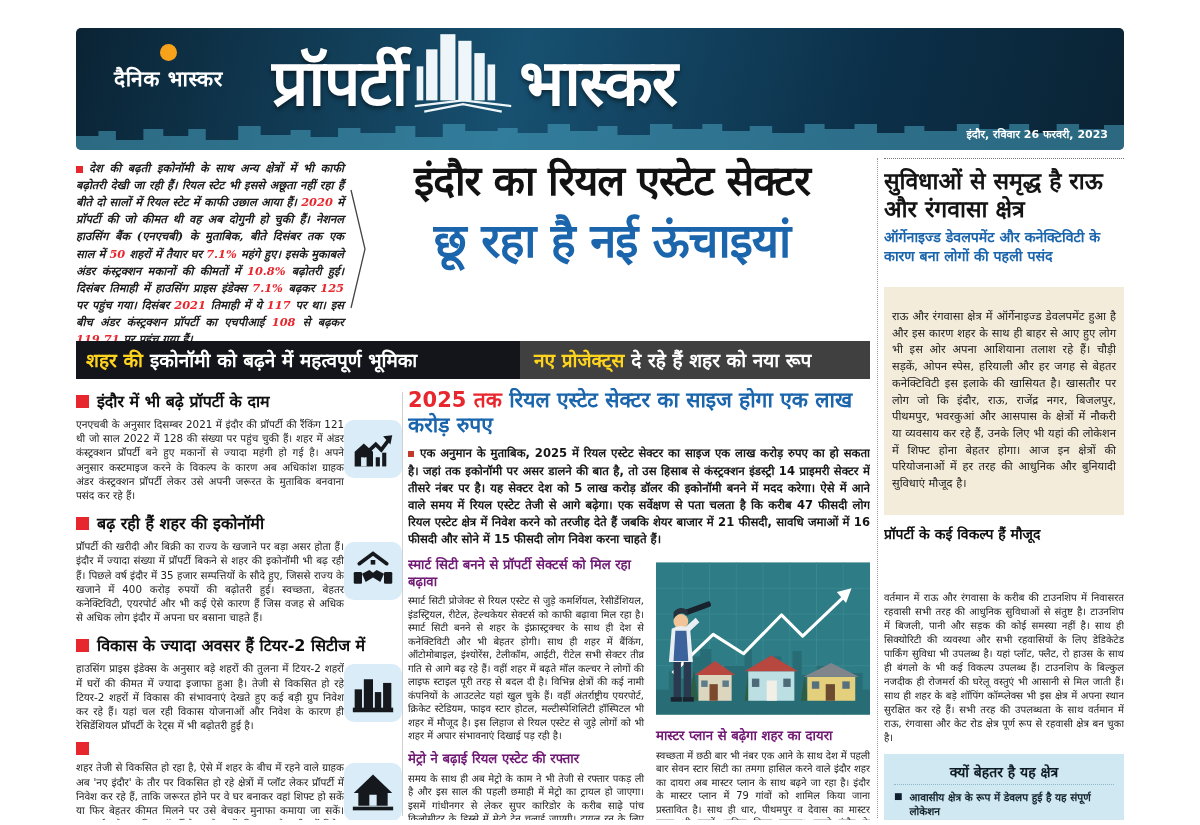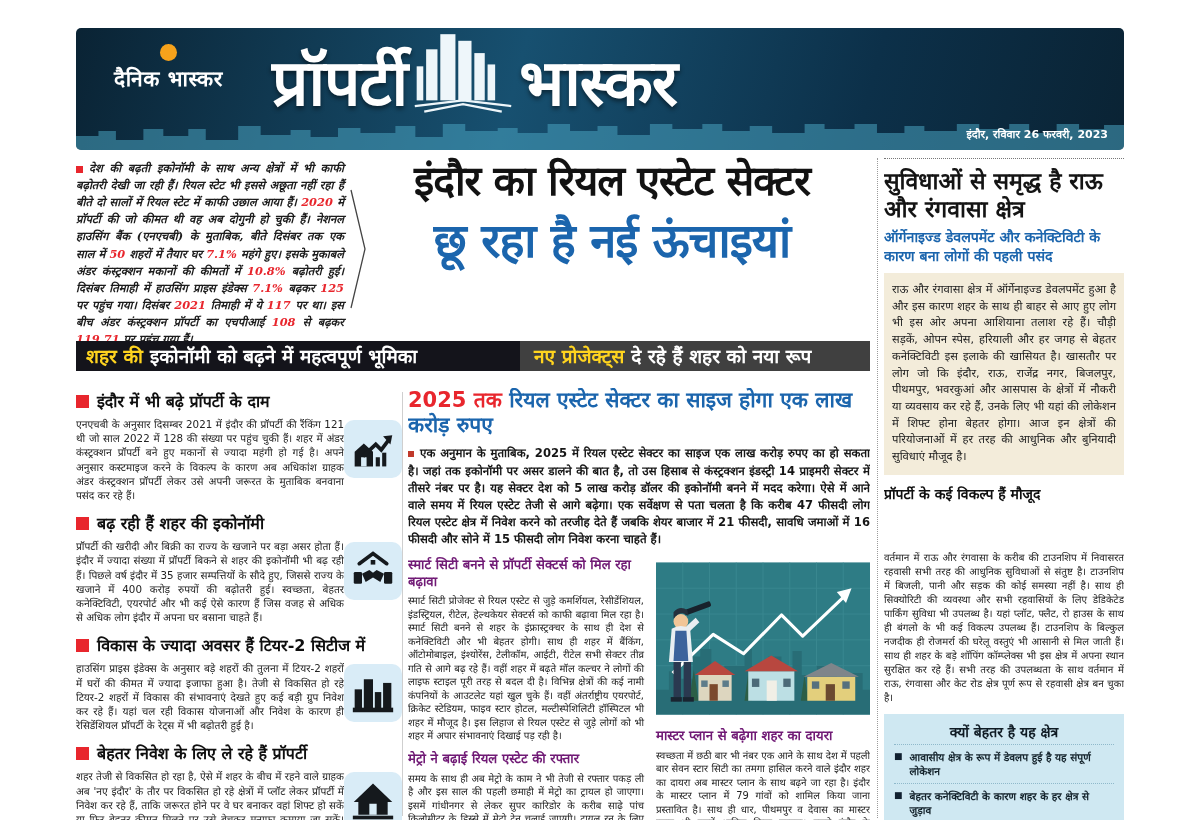--- a/index.html
+++ b/index.html
@@ -29,21 +29,21 @@
     font-size:11.4px; line-height:1.5; color:#1c1c1c; text-align:justify; padding-right:12px;
   }
   .lead-bullet { display:inline-block; width:7px; height:7px; background:#e8262d; margin-right:6px; vertical-align:middle; }
   .hl-red { color:#e8262d; font-weight:700; }
   .brace { position:absolute; right:-12px; top:28px; }
   
   .headline { position:absolute; left:352px; top:158px; width:520px; text-align:center; }
   .hl1 { font-size:41px; font-weight:800; color:#121212; letter-spacing:-1px; line-height:1.15; }
   .hl2 { font-size:47px; font-weight:800; color:#1b65ad; letter-spacing:-1px; margin-top:10px; line-height:1.1; }
   
-  .band { position:absolute; top:341px; height:30px; display:flex; align-items:center; gap:7px;
+  .band { position:absolute; top:341px; height:38px; display:flex; align-items:center; gap:7px;
           font-size:19px; font-weight:800; color:#fff; white-space:nowrap; overflow:hidden; }
   .band-dark { left:76px; width:444px; background:#14141b; padding-left:10px; }
   .band-red  { left:520px; width:350px; background:#404040; padding-left:14px; }
   .band-hl { color:#ffd41f; }
   
   .left-col { position:absolute; left:76px; top:390px; width:326px; height:430px; overflow:hidden; }
   .sec { margin-bottom:10px; }
   .sec-h { display:flex; align-items:center; gap:8px; font-size:16px; font-weight:800; color:#0f0f0f; }
   .red-sq { width:13px; height:13px; background:#e8262d; flex:none; }
   .sec-row { display:flex; margin-top:5px; align-items:flex-start; }
@@ -61,21 +61,21 @@
   .sub-body { font-size:9.9px; line-height:1.36; text-align:justify; color:#222; }
   .metro { margin-top:9px; }
   .illus-wrap { width:100%; }
   .illus { width:100%; height:163px; display:block; border-radius:2px; }
   .master { margin-top:8px; }
   
   .right-col { position:absolute; left:884px; top:158px; width:240px; height:662px; overflow:hidden;
                border-top:1px dotted #777; padding-top:8px; }
   .rc-title { font-size:23px; font-weight:800; color:#141414; line-height:1.22; }
   .rc-sub { font-size:14.2px; font-weight:700; color:#1b65ad; line-height:1.3; margin-top:5px; }
-  .rc-body { margin-top:8px; background:#f3ecda; padding:9px 8px; font-size:11.3px; line-height:1.48; text-align:justify; color:#222; }
+  .rc-body { margin-top:22px; background:#f3ecda; padding:22px 8px; font-size:11.3px; line-height:1.48; text-align:justify; color:#222; }
   .rc-opt-h { font-size:14px; font-weight:800; color:#101010; margin:9px 0 4px; }
   .rc-opt-body { font-size:10px; line-height:1.4; text-align:justify; color:#222;margin-top:48px; }
   .why-box { margin-top:9px; background:#cfe8f2; padding:8px 10px 5px; }
   .why-title { text-align:center; font-size:14px; font-weight:800; color:#0f1b24; margin-bottom:3px; }
   .why-item { display:flex; gap:7px; padding:5px 0; border-top:1px dotted #8fb9cb;
               font-size:10.4px; color:#14232c; line-height:1.35; font-weight:600; }
   .why-item:first-of-type { border-top:none; }
   .why-bullet { font-size:9px; line-height:1.55; color:#102030; flex:none; }
   
   .vdiv-left  { position:absolute; left:402px; top:392px; width:1px; height:424px; background:#cfcfcf; }
@@ -196,21 +196,20 @@
               <rect x="2" y="40" width="44" height="5"></rect>
             </g>
           </svg>
         </span>
       </div>
     </div>
 
     <div class="sec">
       <div class="sec-h">
         <span class="red-sq"></span>
-        <span>बेहतर निवेश के लिए ले रहे हैं प्रॉपर्टी</span>
       </div>
       <div class="sec-row">
         <p class="sec-body">शहर तेजी से विकसित हो रहा है, ऐसे में शहर के बीच में रहने वाले ग्राहक अब 'नए इंदौर' के तौर पर विकसित हो रहे क्षेत्रों में प्लॉट लेकर प्रॉपर्टी में निवेश कर रहे हैं, ताकि जरूरत होने पर वे घर बनाकर वहां शिफ्ट हो सकें या फिर बेहतर कीमत मिलने पर उसे बेचकर मुनाफा कमाया जा सकें। एक्सपर्ट्स के मुताबिक प्रॉपर्टी के बढ़ते दामों की वजह से जमीन में निवेश करना इस समय सबसे ज्यादा फायदेमंद है।</p>
         <span class="sec-icon">
           <svg width="44" height="44" viewBox="0 0 48 48">
             <path d="M24 5 L45 25 H40 V39 H8 V25 H3 Z" fill="#15191d"></path>
             <rect x="20" y="27" width="8" height="12" fill="#d9ecf7"></rect>
             <rect x="2" y="40" width="44" height="4" fill="#15191d"></rect>
           </svg>
         </span>

